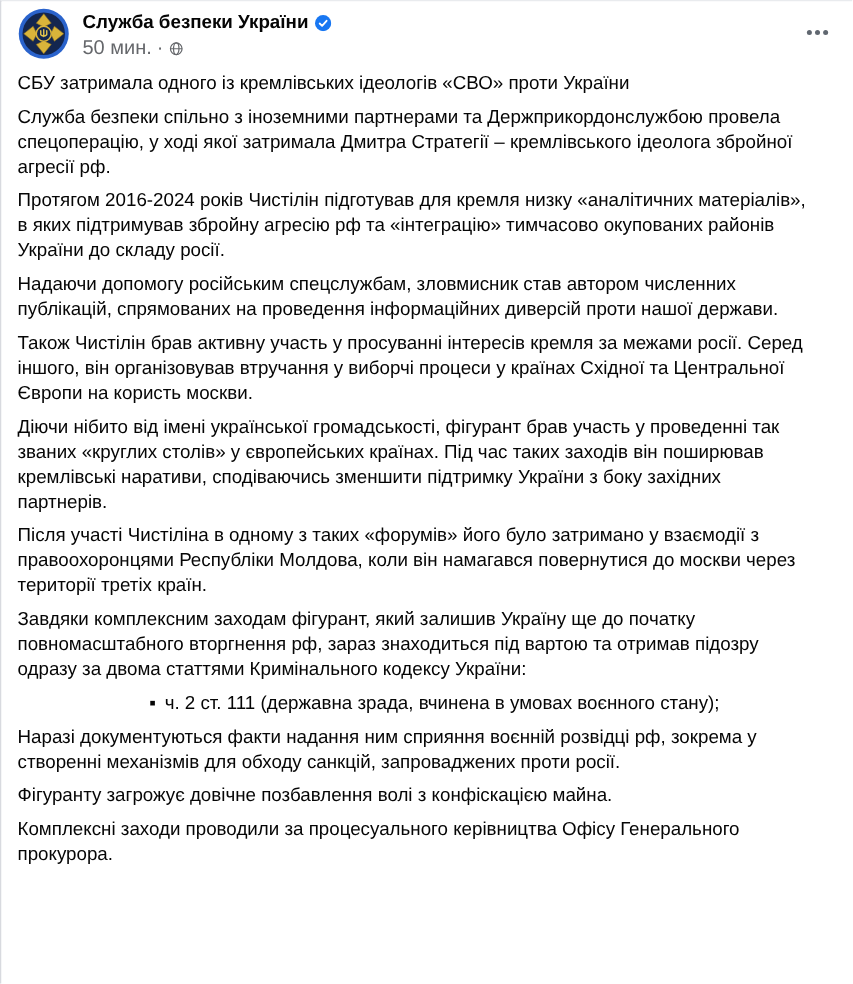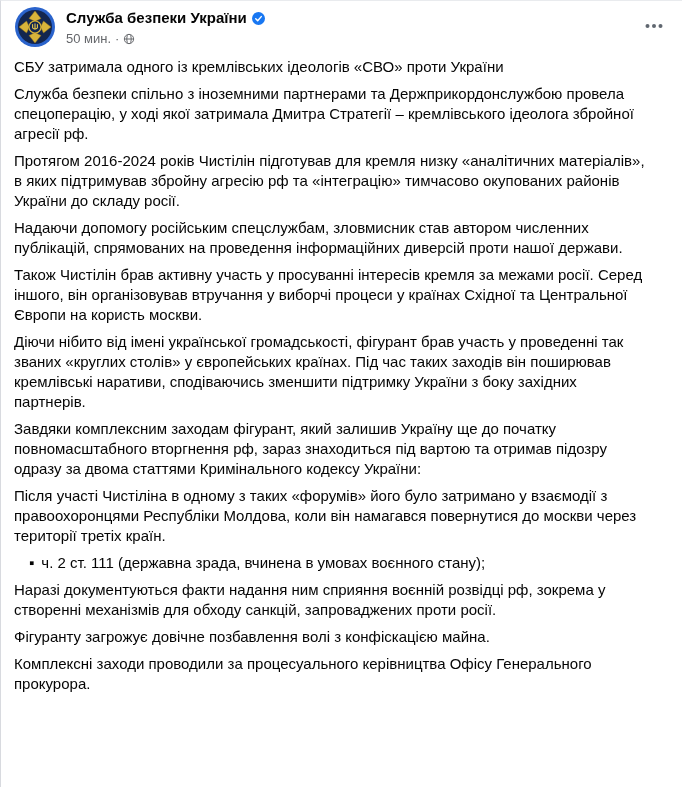--- a/index.html
+++ b/index.html
@@ -33,39 +33,39 @@
   .avatar svg { display: block; }
   .header-text { flex: 1 1 auto; padding-top: 2px; }
   .name-row { display: flex; align-items: center; gap: 5px; }
   .page-name {
     font-size: 15px; font-weight: 700; line-height: 20px;
     color: #050505; cursor: pointer; white-space: nowrap;
   }
   .verified-badge { display: inline-flex; margin-top: 1px; }
   .meta-row {
     display: flex; align-items: center; gap: 4px;
-    font-size: 13px; line-height: 17px; color: #65676B;
+    font-size: 16px; line-height: 17px; color: #65676B;
     margin-top: 2px;
   }
   .meta-row .timestamp { cursor: pointer; }
   .meta-row .sep { color: #65676B; }
   .globe { display: inline-flex; margin-top: 1px; }
   .more-btn {
     margin-left: auto;
     width: 32px; height: 32px;
     border-radius: 50%;
     display: flex; align-items: center; justify-content: center;
     cursor: pointer; margin-top: 4px;
   }
   .post-body {
     padding: 3px 16px 10px 13px;
     font-size: 15px; line-height: 20px; color: #050505;
   }
   .post-body p { margin: 0 16px 7px 0; }
-  .charges { margin: 0 0 7px 0; }
+  .charges { margin: 0 0 7px 0; text-align: center; }
   .charges p { margin: 0; text-indent: 15px; }
   .bullet { margin-right: 7px; }
   .post-body p:last-child { margin-bottom: 0; }
 </style>
 </head>
 <body>
 
 <div class="card">
 
   <div class="post-header">
@@ -121,22 +121,22 @@
 
   </div>
 
   <div class="post-body">
     <p>СБУ затримала одного із кремлівських ідеологів «СВО» проти України</p>
     <p>Служба безпеки спільно з іноземними партнерами та Держприкордонслужбою провела спецоперацію, у ході якої затримала Дмитра Стратегії – кремлівського ідеолога збройної агресії рф.</p>
     <p>Протягом 2016-2024 років Чистілін підготував для кремля низку «аналітичних матеріалів», в яких підтримував збройну агресію рф та «інтеграцію» тимчасово окупованих районів України до складу росії.</p>
     <p>Надаючи допомогу російським спецслужбам, зловмисник став автором численних публікацій, спрямованих на проведення інформаційних диверсій проти нашої держави.</p>
     <p>Також Чистілін брав активну участь у просуванні інтересів кремля за межами росії. Серед іншого, він організовував втручання у виборчі процеси у країнах Східної та Центральної Європи на користь москви.</p>
     <p>Діючи нібито від імені української громадськості, фігурант брав участь у проведенні так званих «круглих столів» у європейських країнах. Під час таких заходів він поширював кремлівські наративи, сподіваючись зменшити підтримку України з боку західних партнерів.</p>
+    <p>Після участі Чистіліна в одному з таких «форумів» його було затримано у взаємодії з правоохоронцями Республіки Молдова, коли він намагався повернутися до москви через території третіх країн.</p>
     <p>Завдяки комплексним заходам фігурант, який залишив Україну ще до початку повномасштабного вторгнення рф, зараз знаходиться під вартою та отримав підозру одразу за двома статтями Кримінального кодексу України:</p>
-    <p>Після участі Чистіліна в одному з таких «форумів» його було затримано у взаємодії з правоохоронцями Республіки Молдова, коли він намагався повернутися до москви через території третіх країн.</p>
 
     <div class="charges">
       <p><span class="bullet">▪</span><span>ч. 2 ст. 111 (державна зрада, вчинена в умовах воєнного стану);</span></p>
     </div>
 
     <p>Наразі документуються факти надання ним сприяння воєнній розвідці рф, зокрема у створенні механізмів для обходу санкцій, запроваджених проти росії.</p>
     <p>Фігуранту загрожує довічне позбавлення волі з конфіскацією майна.</p>
     <p>Комплексні заходи проводили за процесуального керівництва Офісу Генерального прокурора.</p>
   </div>
 

